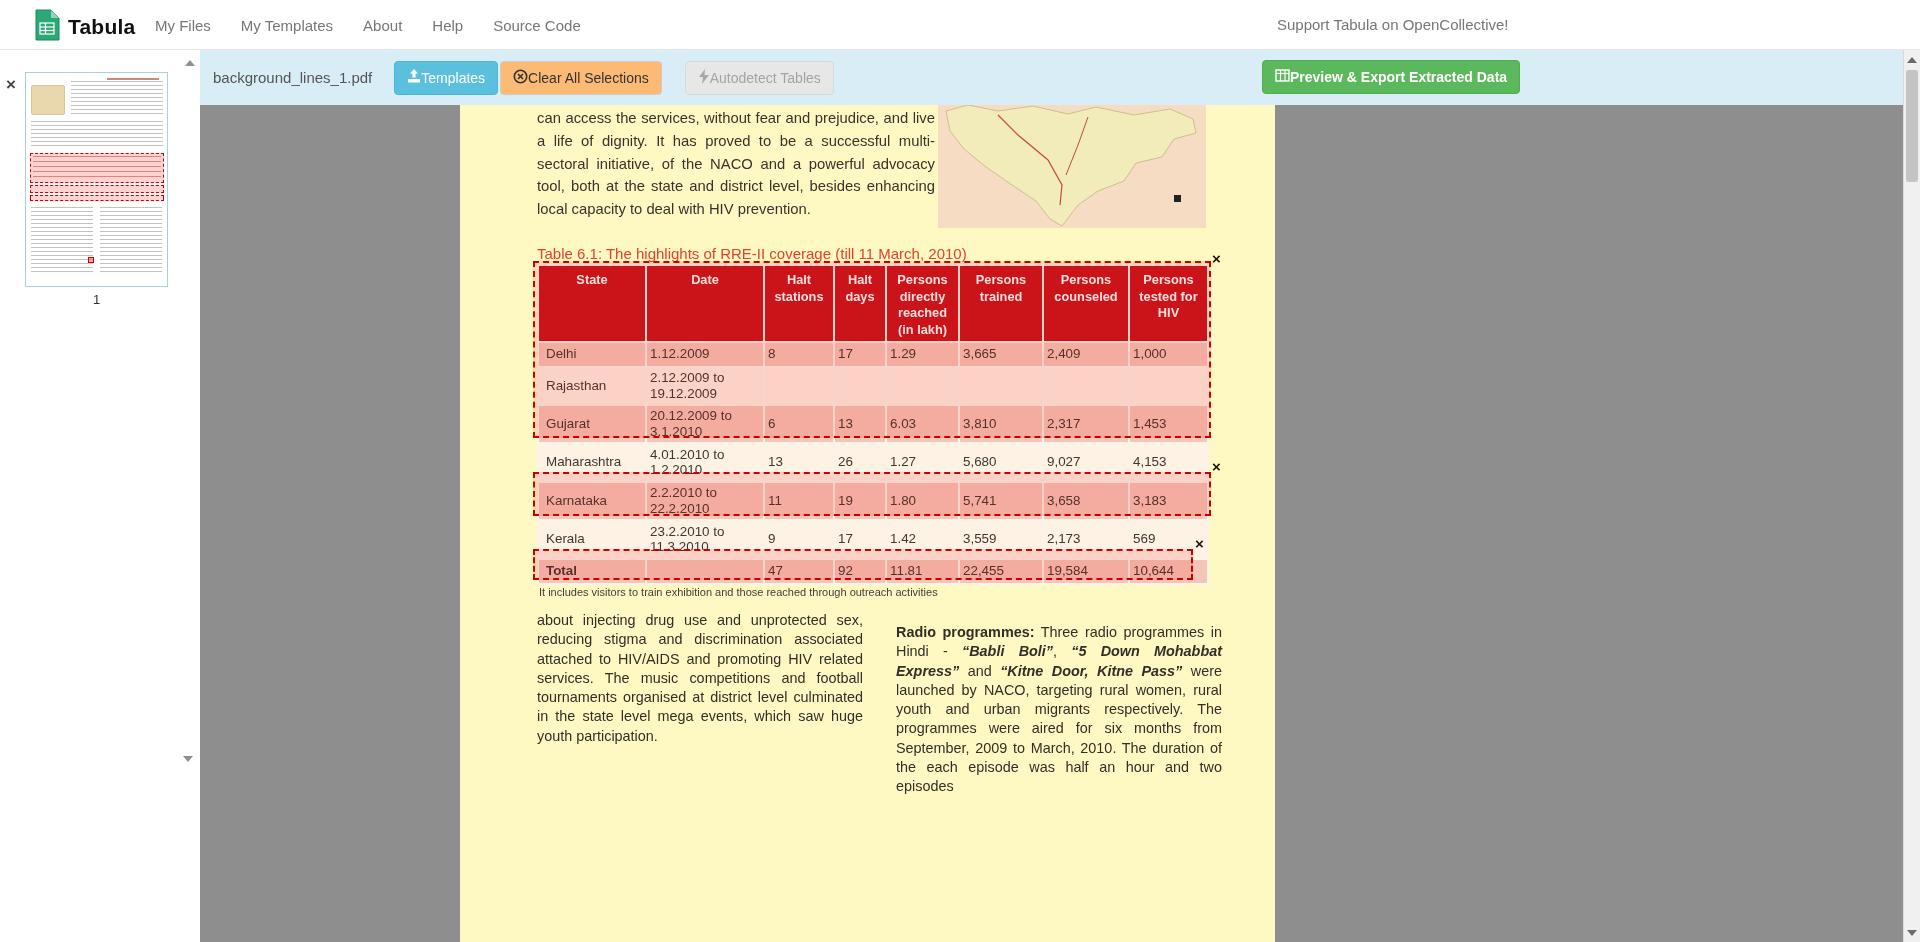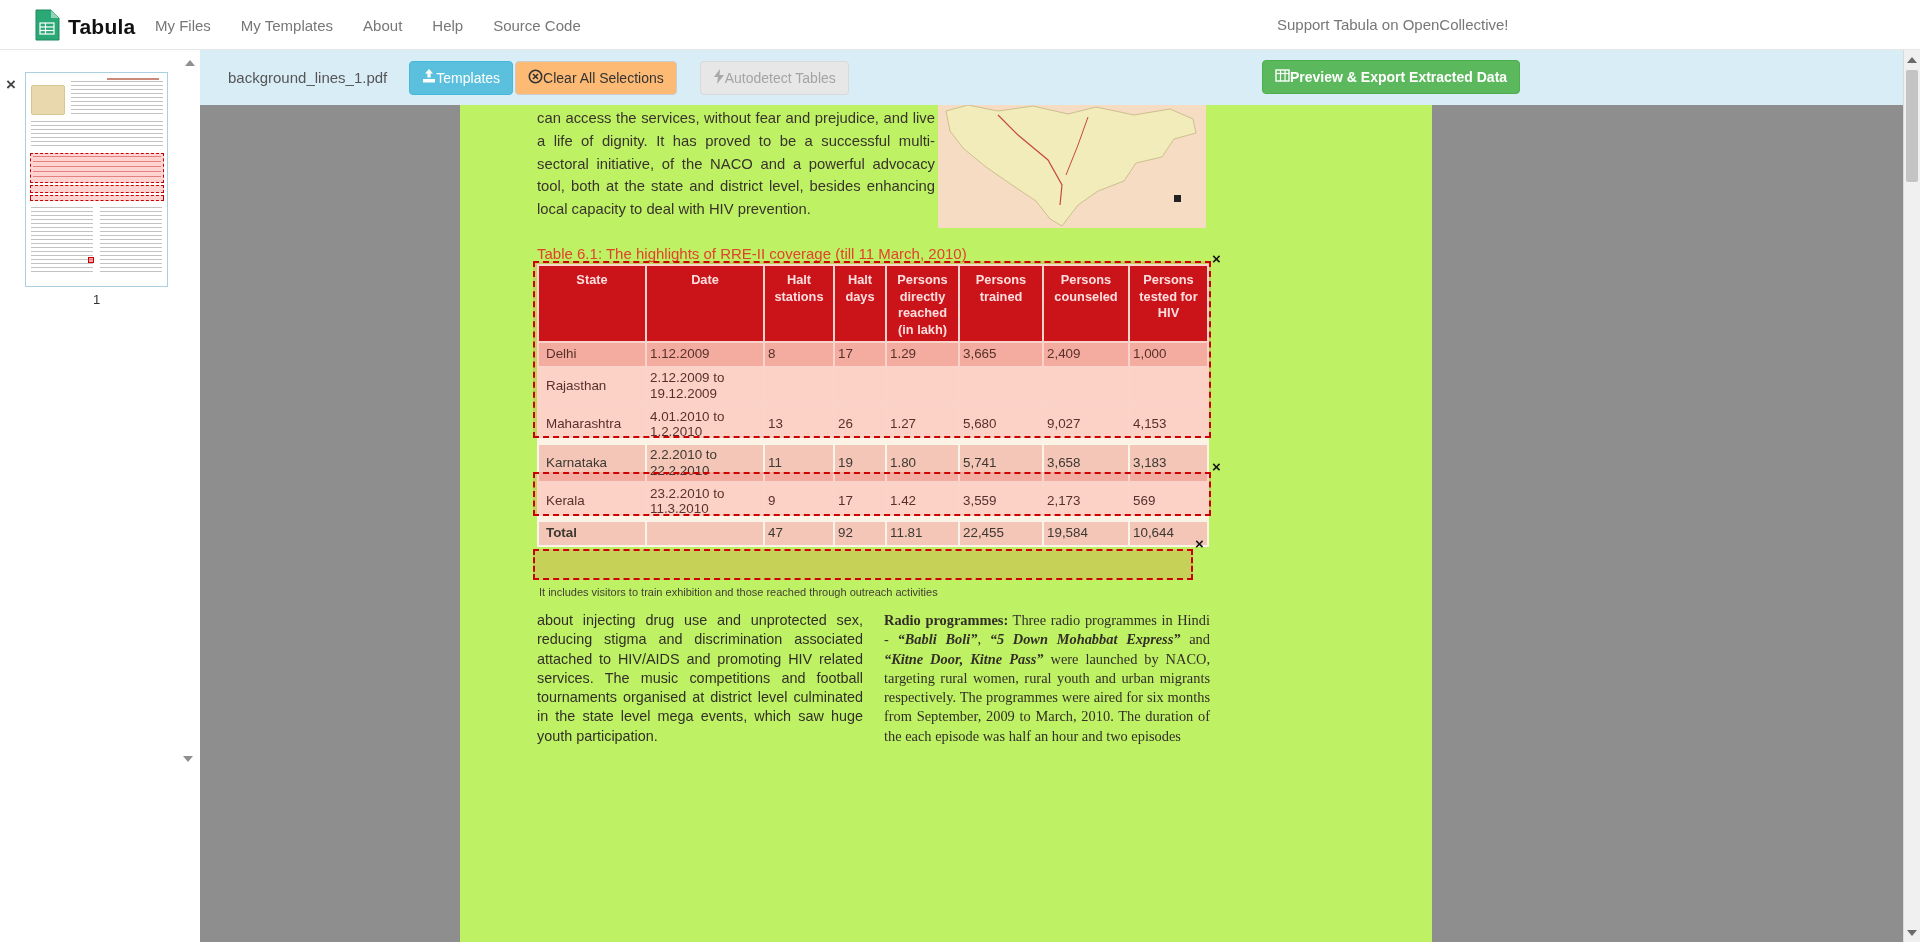--- a/index.html
+++ b/index.html
@@ -36,35 +36,35 @@
   .page-num { position:absolute; left:25px; top:242px; width:143px; text-align:center; font-size:13px; color:#333; }
   .tri-up { width:0; height:0; border-left:5px solid transparent; border-right:5px solid transparent; border-bottom:6px solid #8f8f8f; position:absolute; cursor:pointer; }
   .tri-down { width:0; height:0; border-left:5px solid transparent; border-right:5px solid transparent; border-top:6px solid #8f8f8f; position:absolute; cursor:pointer; }
   .sb-up { left:185px; top:10px; }
   .sb-down { left:183px; top:706px; }
 
   
   .main { position:absolute; top:50px; left:200px; width:1703px; bottom:0; }
   .toolbar {
     position:absolute; top:0; left:0; right:0; height:55px; background:#d9edf7;
-    display:flex; align-items:center; padding-left:28px; z-index:20;
+    display:flex; align-items:center; padding-left:13px; z-index:20;
   }
   .filename { font-size:15px; color:#555; white-space:nowrap; }
   .btn {
     height:34px; border-radius:4px; font-size:14px; display:inline-flex; align-items:center;
     padding:0 12px; border:1px solid transparent; cursor:pointer; white-space:nowrap;
     font-family:"Liberation Sans", sans-serif;
   }
   .btn-templates { background:#5bc0de; border-color:#46b8da; color:#fff; margin-left:22px; }
   .btn-clear     { background:#fdba74; border-color:#cccccc; color:#333; margin-left:2px; }
   .btn-autodetect{ background:#e7e7e7; border-color:#d9d9d9; color:#a4a4a4; margin-left:23px; cursor:default; }
   .btn-export    { position:absolute; left:1062px; top:10px; background:#5cb85c; border-color:#4cae4c; color:#fff; font-weight:bold; }
 
   .canvas { position:absolute; top:55px; left:0; right:0; bottom:0; background:#8e8e8e; overflow:hidden; }
-  .pdf-page { position:absolute; left:260px; top:0; width:972px; height:100%; background:#bef264; }
+  .pdf-page { position:absolute; left:260px; top:0; width:815px; height:100%; background:#fef9c3; }
 
   
   .intro {
     position:absolute; left:77px; top:2px; width:398px;
     font-size:14.8px; line-height:1.54; text-align:justify; color:#39332c;
   }
   .map { position:absolute; left:478px; top:0; width:268px; height:123px; }
   .tbl-title { position:absolute; left:77px; top:140px; font-size:15px; color:#e2412e; }
 
   .pdf-table {
@@ -256,20 +256,30 @@
           <tr class="cream h38">
             <td>Rajasthan</td>
               <td>2.12.2009 to 19.12.2009</td>
             <td></td>
               <td></td>
             <td></td>
               <td></td>
             <td></td>
               <td></td>
           </tr>
+          <tr class="pink h38">
+            <td>Gujarat</td>
+              <td>20.12.2009 to 3.1.2010</td>
+            <td>6</td>
+              <td>13</td>
+            <td>6.03</td>
+              <td>3,810</td>
+            <td>2,317</td>
+              <td>1,453</td>
+          </tr>
           <tr class="cream h39">
             <td>Maharashtra</td>
               <td>4.01.2010 to 1.2.2010</td>
             <td>13</td>
               <td>26</td>
             <td>1.27</td>
               <td>5,680</td>
             <td>9,027</td>
               <td>4,153</td>
           </tr>
@@ -312,21 +322,21 @@
       <div class="selbox" style="left:73px; top:367px; width:678px; height:44px;"></div>
       <span class="sel-close" style="left:752px; top:354px;">×</span>
 
       <div class="selbox" style="left:73px; top:444px; width:660px; height:31px;"></div>
       <span class="sel-close" style="left:735px; top:431px;">×</span>
 
       <div class="footnote">It includes visitors to train exhibition and those reached through outreach activities</div>
 
       <p class="col-left" style="margin:0;">about injecting drug use and unprotected sex, reducing stigma and discrimination associated attached to HIV/AIDS and promoting HIV related services. The music competitions and football tournaments organised at district level culminated in the state level mega events, which saw huge youth participation.</p>
 
-      <p class="col-right" style="margin:0;font-family:Liberation Serif, serif;">
+      <p class="col-right" style="margin:12px;">
         <span class="bd">Radio programmes:</span><span> Three radio programmes in Hindi - </span><span class="bi">“Babli Boli”</span><span>, </span><span class="bi">“5 Down Mohabbat Express”</span><span> and </span><span class="bi">“Kitne Door, Kitne Pass”</span><span> were launched by NACO, targeting rural women, rural youth and urban migrants respectively. The programmes were aired for six months from September, 2009 to March, 2010. The duration of the each episode was half an hour and two episodes</span>
       </p>
 
     </div>
   </div>
 </div>
 
 <div class="vscroll">
   <div class="tri-up vs-up"></div>
   <div class="vs-thumb"></div>

